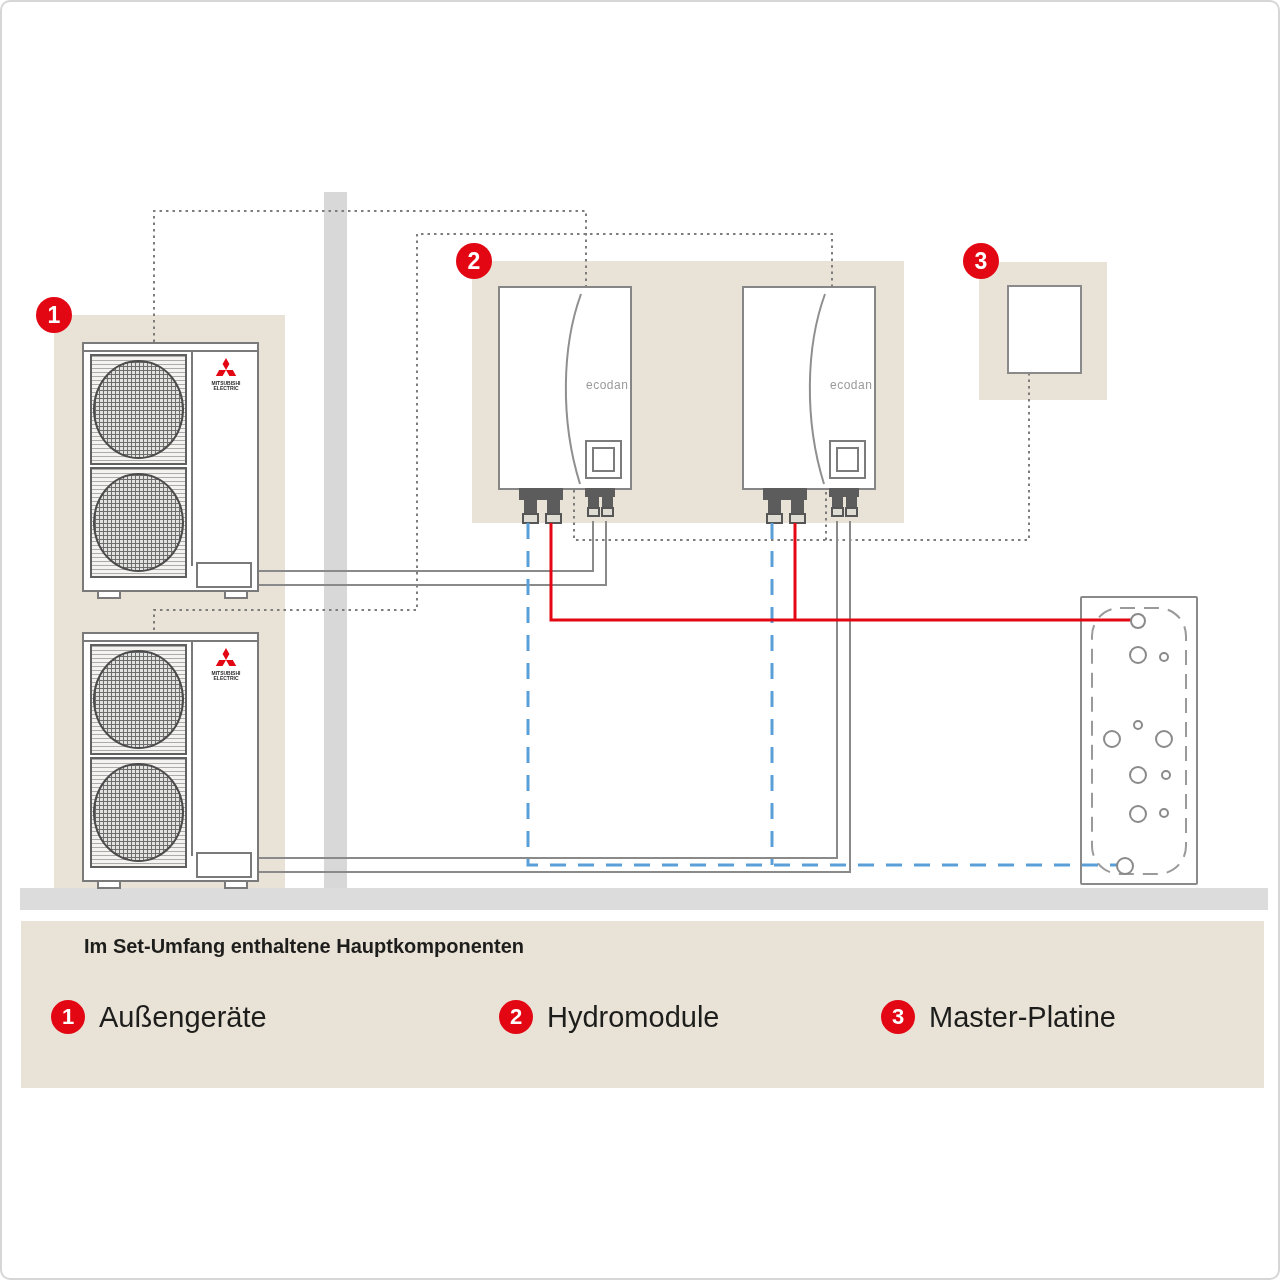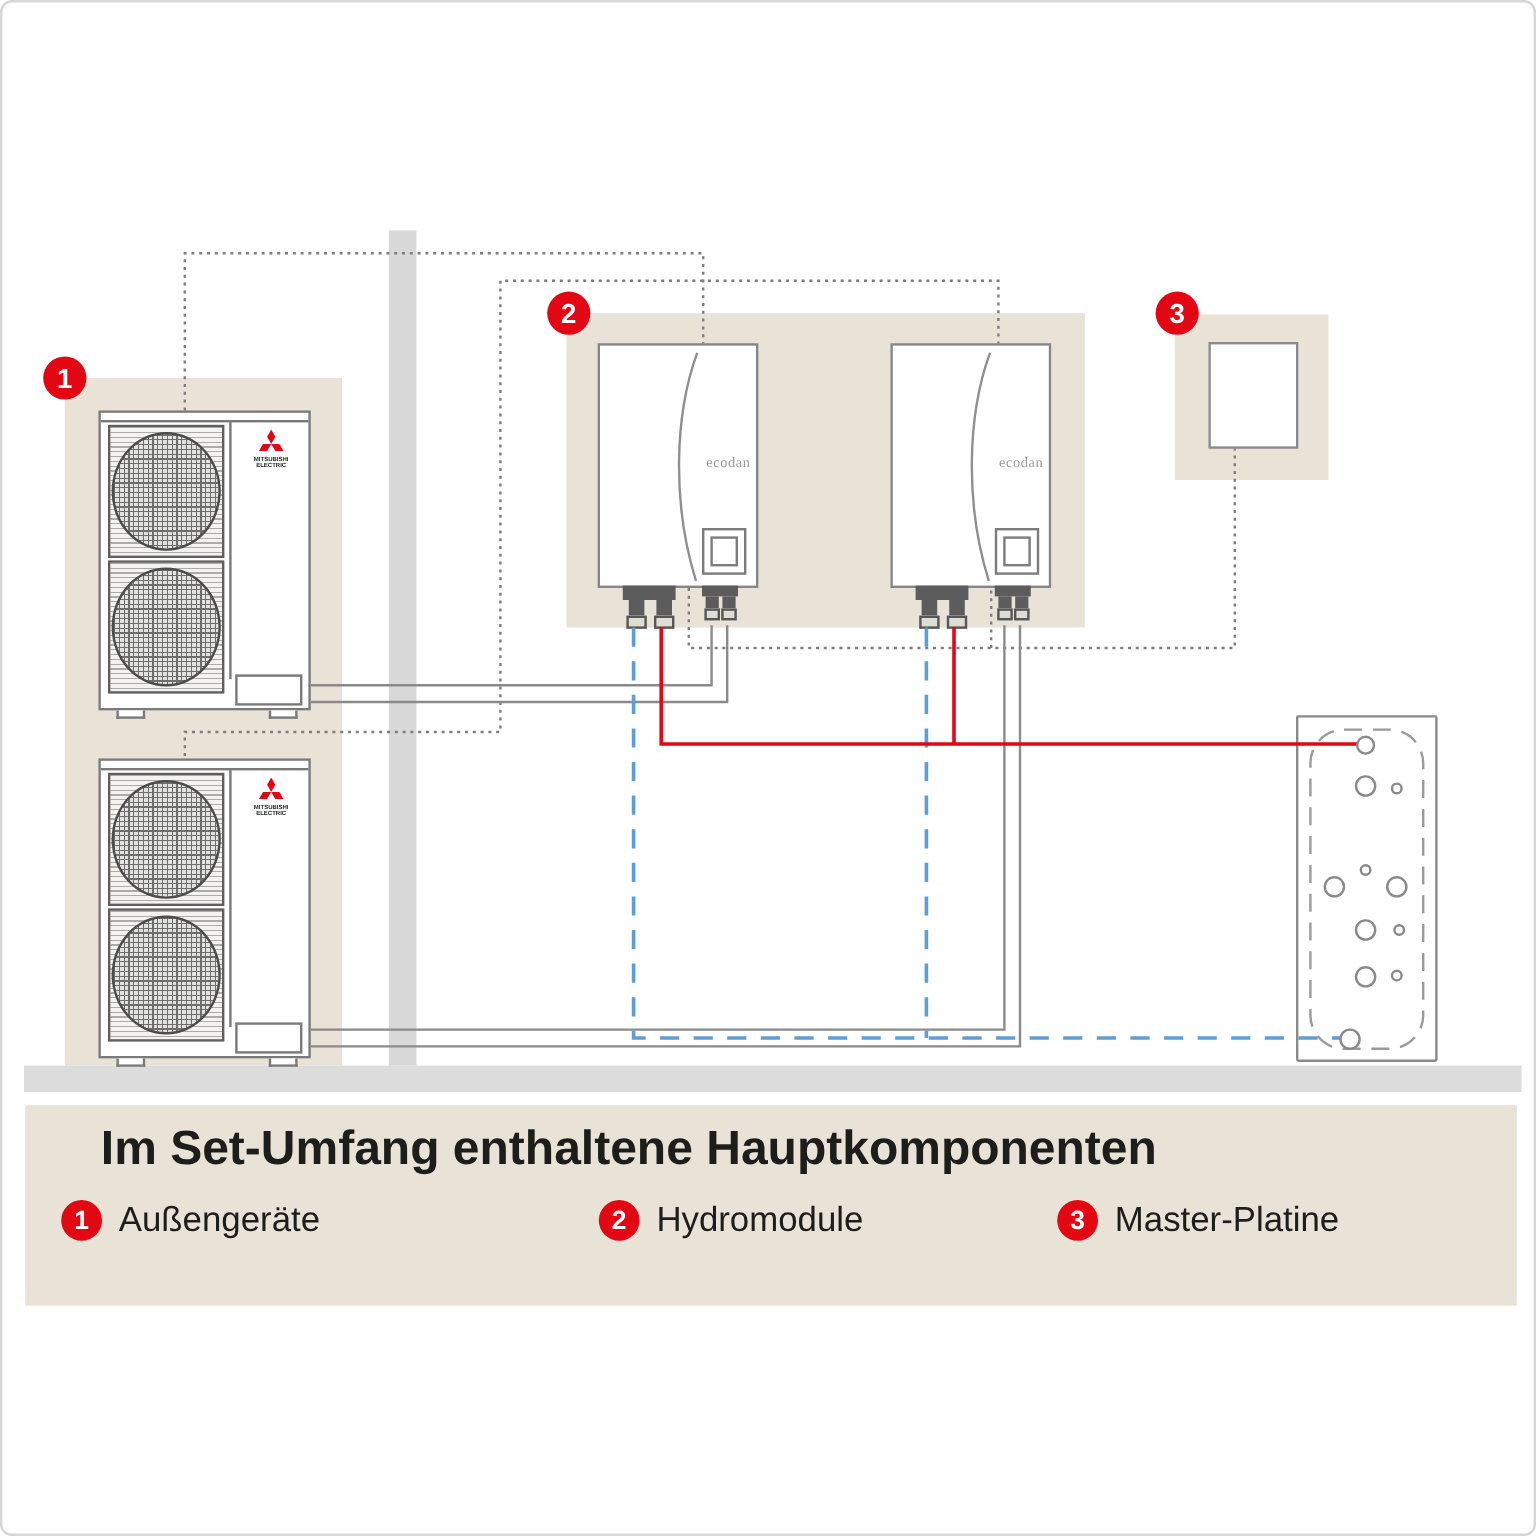--- a/index.html
+++ b/index.html
@@ -21,21 +21,21 @@
   .fan-circle{position:absolute;left:1px;top:4px;width:87px;height:95px;border:2px solid #4c4c4c;border-radius:50%;
        background:repeating-linear-gradient(#6e6e6e 0 1px,transparent 1px 4px),
                   repeating-linear-gradient(90deg,#6e6e6e 0 1px,transparent 1px 4px),#e2e2e0;}
   .divider{position:absolute;left:107px;top:6px;width:2px;height:216px;background:var(--unit-outline,#7a7a7a);}
   .logo{position:absolute;left:116px;top:14px;width:52px;text-align:center;}
   .logo svg{display:block;margin:0 auto;}
   .logo-text{font-size:5px;font-weight:bold;color:#2a2a2a;line-height:1.05;}
   .ctrlbox{position:absolute;left:112px;top:218px;width:52px;height:22px;background:#fff;border:2px solid var(--unit-outline,#7a7a7a);}
   .foot{position:absolute;width:20px;height:5px;background:#fff;border:2px solid var(--unit-outline,#7a7a7a);border-top:none;}
   
-  .hydro{position:absolute;width:130px;height:200px;background:#fff;border:2px solid #868686;font-family:Liberation Serif, serif;}
+  .hydro{position:absolute;width:130px;height:200px;background:#fff;border:2px solid #868686;}
   .hydro svg.seam{position:absolute;left:0;top:0;}
   .ecodan{position:absolute;left:86px;top:90px;width:42px;text-align:center;font-size:12px;color:#9a9a9a;letter-spacing:.5px;}
   .display{position:absolute;left:85px;top:152px;width:33px;height:35px;border:2px solid #7c7c7c;background:#fff;}
   .display-inner{margin:5px;height:21px;border:2px solid #7c7c7c;}
   .fit{position:absolute;background:#5c5c5c;}
   .nut{position:absolute;background:#dfdcd4;border:2px solid #565656;box-sizing:border-box;}
   
   .master{position:absolute;left:1005px;top:283px;width:71px;height:85px;background:#fff;border:2px solid #8a8a8a;}
   .tank{position:absolute;left:1078px;top:594px;width:114px;height:285px;background:#fff;border:2px solid #8a8a8a;border-radius:2px;}
   
@@ -44,21 +44,21 @@
   .pipe{fill:none;stroke:var(--pipe-gray,#8a8a8a);stroke-width:2;}
   .redline{fill:none;stroke:var(--accent-red,#e2061a);stroke-width:3;}
   .blueline{fill:none;stroke:var(--pipe-blue,#5b9fd8);stroke-width:3;stroke-dasharray:16 12;}
   .tankdash{fill:none;stroke:#9a9a9a;stroke-width:2;stroke-dasharray:15 9;}
   .port{fill:#fff;stroke:#8a8a8a;stroke-width:2;}
   
   .badge{position:absolute;width:36px;height:36px;border-radius:50%;background:var(--accent-red,#e30613);
          color:#fff;font-weight:bold;font-size:23px;display:flex;align-items:center;justify-content:center;z-index:4;}
   
   .legend{position:absolute;left:19px;top:919px;width:1243px;height:167px;background:var(--panel-beige,#e8e2d7);}
-  .legend-title{position:absolute;left:63px;top:14px;font-size:40px;font-weight:bold;color:var(--text-dark,#1d1d1b);}
+  .legend-title{position:absolute;left:63px;top:14px;font-size:20px;font-weight:bold;color:var(--text-dark,#1d1d1b);}
   .legend-item{position:absolute;top:79px;display:flex;align-items:center;gap:14px;font-size:29px;color:var(--text-dark,#1d1d1b);}
   .legend-badge{width:34px;height:34px;border-radius:50%;background:var(--accent-red,#e30613);color:#fff;
                 font-weight:bold;font-size:22px;display:flex;align-items:center;justify-content:center;flex:0 0 auto;}
 </style>
 </head>
 <body>
 
 <div class="canvas">
 
   <div class="panel" style="left:52px;top:313px;width:231px;height:573px;"></div>

